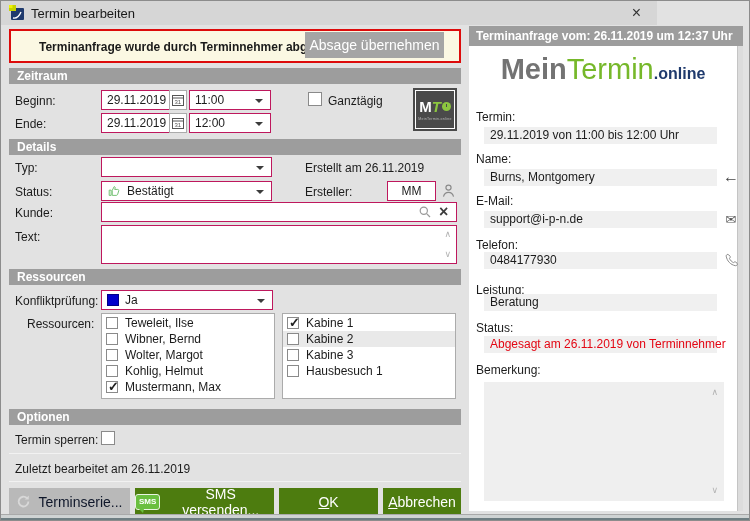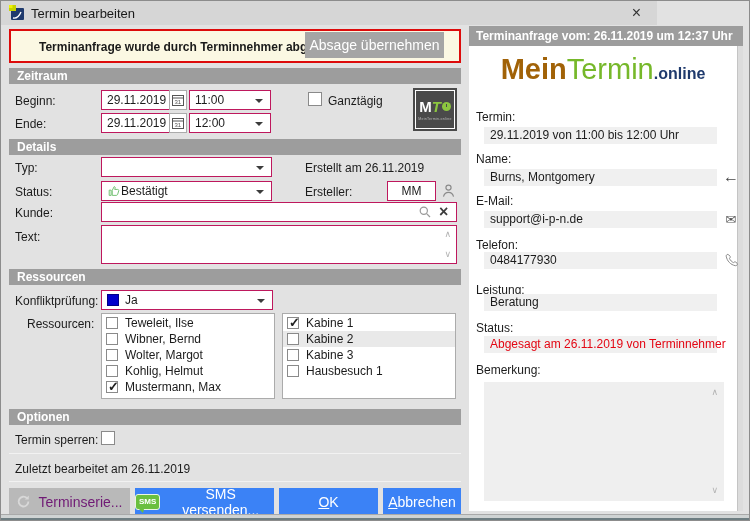--- a/index.html
+++ b/index.html
@@ -47,24 +47,24 @@
   .listbox { position:absolute; width:174px; height:86px; background:#fff;
              border:1px solid #ababab; padding-top:1px; overflow:hidden; }
   .li { height:16px; display:flex; align-items:center; padding-left:4px;
         font-size:12px; color:#1b1b1b; }
   .li .cb { margin-right:7px; width:12px; height:12px; }
   .li.hl { background:#e9e9e9; }
 
   .scroll-arrow { position:absolute; font-size:9px; color:#b3b3b3; line-height:9px; }
 
   
-  .btn { position:absolute; top:487px; height:27px; background:#3b82f6; color:#fff;
+  .btn { position:absolute; top:487px; height:27px; background:#4d7c0f; color:#fff;
          font-size:14px; border:none; display:flex; align-items:center;
          justify-content:center; gap:7px; }
-  .btn.disabled { background:#b9b9b9; color:#701a75; }
+  .btn.disabled { background:#b9b9b9; color:#0f172a; }
   .sep { position:absolute; left:8px; width:452px; height:1px; background:#f2f2f2; }
 
   .sms-badge { display:inline-block; background:#6abf3f; border:1px solid #eaf5e2;
                color:#fff; font-size:8px; font-weight:bold; padding:2px 3px 3px 3px;
                border-radius:3px; position:relative; }
   .sms-badge::after { content:""; position:absolute; left:3px; bottom:-4px;
                       border-left:4px solid transparent; border-right:1px solid transparent;
                       border-top:4px solid #6abf3f; }
 
   
@@ -80,21 +80,21 @@
   .mto-small { font-size:3.5px; color:#b9b9b9; margin-top:2px; letter-spacing:.3px; }
 
   
   .rp-header { position:absolute; left:468px; top:25px; width:274px; height:20px;
                background:#9d9d9d; color:#fff; font-size:12px; font-weight:bold;
                line-height:20px; padding-left:7px; }
   .rp-body { position:absolute; left:468px; top:45px; width:268px; height:465px; background:#fff; }
   .rp-strip { position:absolute; left:736px; top:45px; width:6px; height:465px;
               background:#dcdcdc; border-left:1px solid #c4c4c4; }
   .rp-logo { position:absolute; left:468px; top:52px; width:268px; text-align:center; white-space:nowrap; }
-  .rp-logo .p1 { color:#a16207; font-weight:bold; font-size:29px; }
+  .rp-logo .p1 { color:#737373; font-weight:bold; font-size:29px; }
   .rp-logo .p2 { color:#76b82a; font-size:29px; }
   .rp-logo .p3 { color:#1f3a6d; font-weight:bold; font-size:16px; }
   .rp-label { position:absolute; left:475px; font-size:12px; color:#1b1b1b; }
   .rp-field { position:absolute; left:483px; width:233px; height:17px; background:#f0f0f0;
               font-size:12px; color:#1b1b1b; line-height:17px; padding-left:6px; white-space:nowrap; }
   .rp-field.red { color:#e30613; }
   .rp-icon { position:absolute; left:721px; width:18px; height:18px; display:flex;
              align-items:center; justify-content:center; color:#555; }
   .rp-textarea { position:absolute; left:483px; top:381px; width:240px; height:119px;
                  background:#efefef; }
@@ -172,21 +172,21 @@
   <div class="sec" style="top:138px;">Details</div>
 
   <span class="label" style="left:14px; top:160px;">Typ:</span>
   <div class="combo" style="left:100px; top:156px; width:171px; height:20px;">
     <span></span>
     <span class="arrow"></span>
   </div>
   <span class="label" style="left:304px; top:160px;">Erstellt am 26.11.2019</span>
 
   <span class="label" style="left:14px; top:184px;">Status:</span>
-  <div class="combo" style="left:100px; top:180px; width:171px; height:20px; display:flex; align-items:center; ">
+  <div class="combo" style="left:100px; top:180px; width:171px; height:20px; display:flex; align-items:center; gap:6px;">
     <span>
       <svg width="14" height="14" viewBox="0 0 16 16">
         <path d="M2.5 7h2.2v6H2.5z M6 13V7.2L8.2 3c.9 0 1.4.7 1.1 1.6L8.8 6.2h3.5c.8 0 1.4.8 1.1 1.6l-1.2 4c-.2.7-.9 1.2-1.6 1.2H6z" fill="none" stroke="#6fbf6f" stroke-width="1.1"></path>
       </svg>
     </span>
     <span>Bestätigt</span>
     <span class="arrow"></span>
   </div>
   <span class="label" style="left:304px; top:184px;">Ersteller:</span>
   <div class="input" style="left:386px; top:180px; width:49px; height:20px; text-align:center; padding-left:0;">

